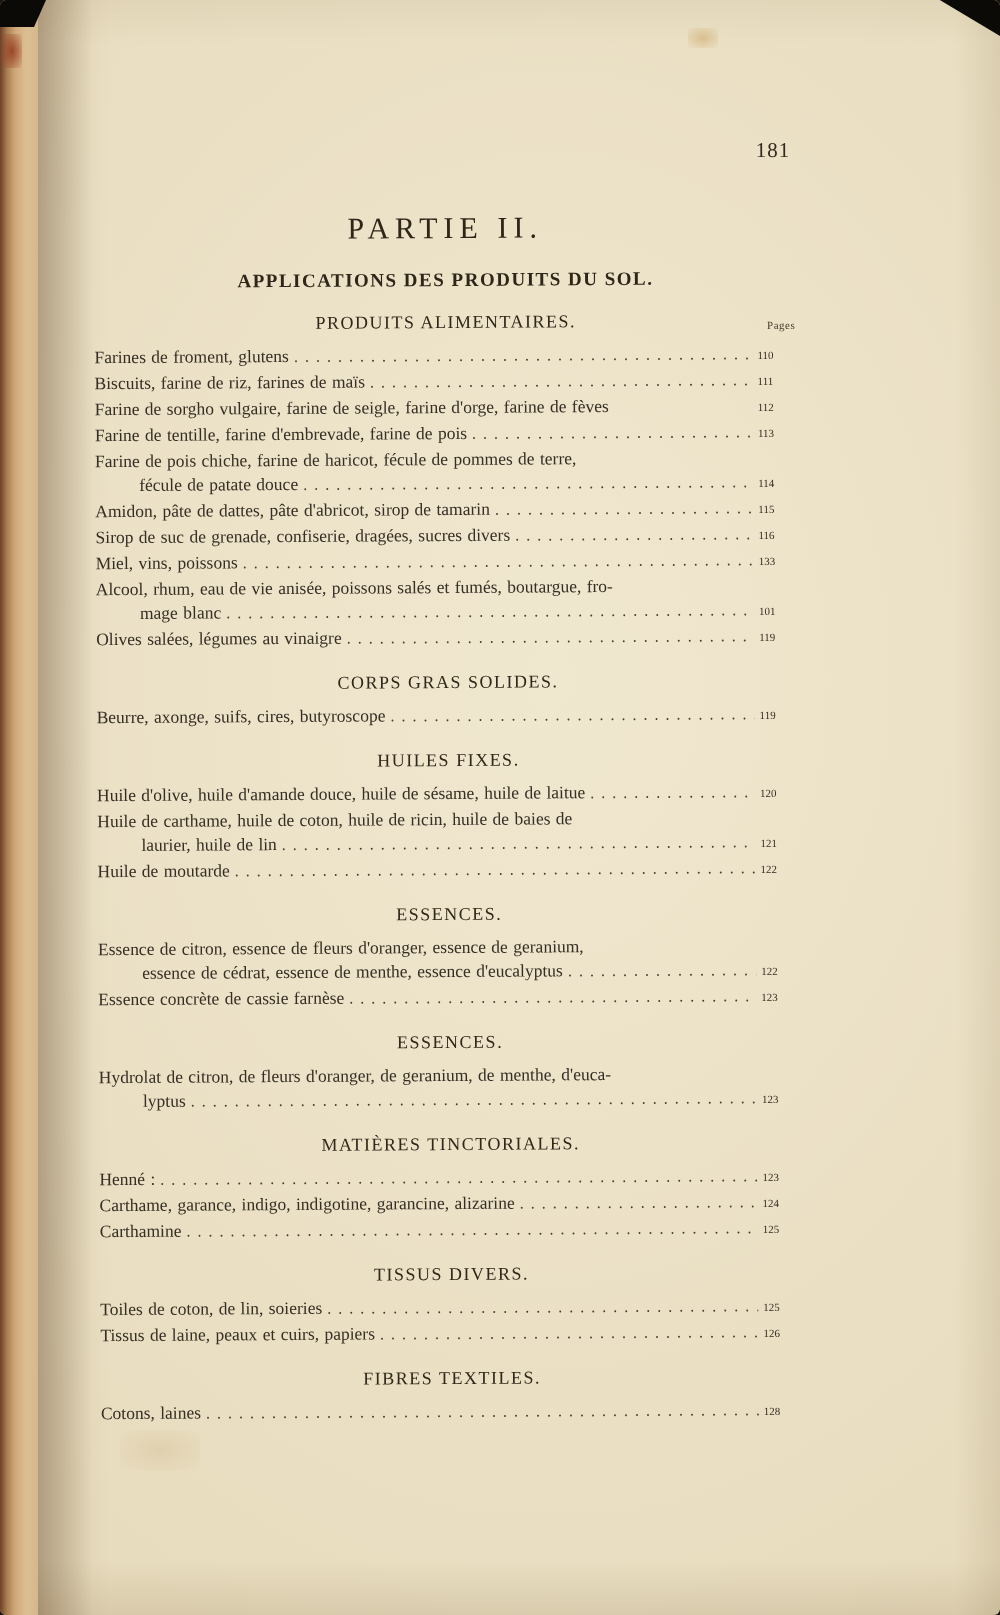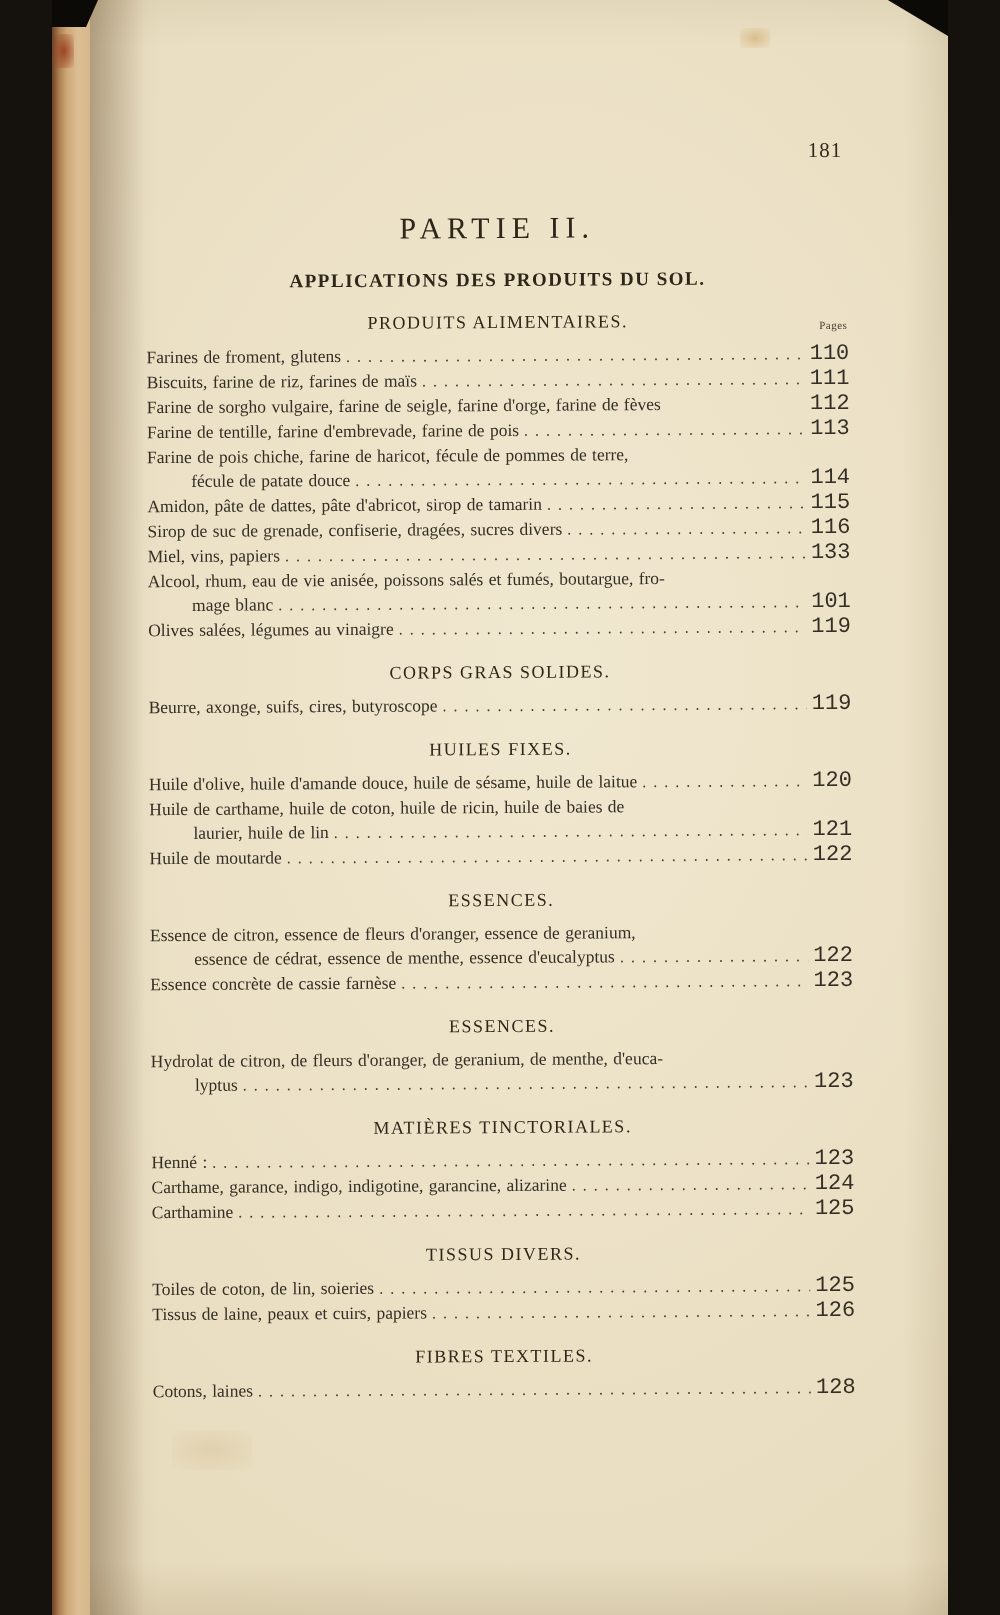--- a/index.html
+++ b/index.html
@@ -1,29 +1,30 @@
 <!DOCTYPE html>
 <html><head>
 <meta charset="utf-8">
 <style>
   html,body { margin:0; padding:0; background:#15110c; }
   .scan {
     position:relative;
-    width:896px; height:1615px;
+    width:1000px; height:1615px;
     margin:0 auto;
     background:
       radial-gradient(130% 105% at 55% 42%, rgba(255,252,240,0.35), rgba(255,252,240,0) 62%),
       linear-gradient(90deg, rgba(100,70,35,0.16) 0px, rgba(100,70,35,0) 110px),
       linear-gradient(270deg, rgba(120,95,55,0.14) 0px, rgba(120,95,55,0) 45px),
       linear-gradient(0deg, rgba(115,90,50,0.14) 0px, rgba(115,90,50,0) 55px),
       linear-gradient(180deg, rgba(115,90,50,0.08) 0px, rgba(115,90,50,0) 45px),
       #e8dcbe;
     overflow:hidden;
     font-family:"Liberation Serif","DejaVu Serif",serif;
     color:#352e24;
+    border-radius:6px;
   }
   
   .page-edge {
     position:absolute; left:0; top:0; bottom:0; width:38px;
     background:linear-gradient(90deg,#6e3f26 0px,#a97e50 7px,#cfa878 15px,#dcbe93 26px,#d4b88c 38px);
   }
   .gutter-shadow {
     position:absolute; left:38px; top:0; bottom:0; width:55px;
     background:linear-gradient(90deg, rgba(85,55,25,0.32), rgba(85,55,25,0));
   }
@@ -81,21 +82,21 @@
   .entry-text { white-space:nowrap; flex:0 0 auto; }
   .leader {
     flex:1 1 auto; overflow:hidden; white-space:nowrap;
     margin:0 5px; color:#483e2f;
   }
   .leader::after {
     content:". . . . . . . . . . . . . . . . . . . . . . . . . . . . . . . . . . . . . . . . . . . . . . . . . . . . . . . . . . . . . . . . . . . . . . . . . . . . . . . . . . . . . . . . . . .";
     font-size:16px; letter-spacing:1px;
   }
   .no-dots .leader::after { content:""; }
-  .page-num { flex:0 0 auto; width:40px; text-align:center; font-size:22px;font-family:Liberation Mono, monospace; }
+  .page-num { flex:0 0 auto; width:40px; text-align:left; font-size:11px; }
 </style>
 </head>
 <body>
 
 <div class="scan">
   <div class="page-edge"></div>
   <div class="gutter-shadow"></div>
   <div class="red-fleck"></div>
   <div class="corner-tl"></div>
   <div class="corner-tr"></div>
@@ -154,21 +155,21 @@
           </div>
           <div class="entry">
             <div class="entry-final">
               <span class="entry-text">Sirop de suc de grenade, confiserie, dragées, sucres divers</span>
               <span class="leader"></span>
               <span class="page-num">116</span>
             </div>
           </div>
           <div class="entry">
             <div class="entry-final">
-              <span class="entry-text">Miel, vins, papiers</span>
+              <span class="entry-text">Miel, vins, poissons</span>
               <span class="leader"></span>
               <span class="page-num">133</span>
             </div>
           </div>
           <div class="entry">
             <div class="entry-pre">Alcool, rhum, eau de vie anisée, poissons salés et fumés, boutargue, fro-</div>
             <div class="entry-final indent">
               <span class="entry-text">mage blanc</span>
               <span class="leader"></span>
               <span class="page-num">101</span>

